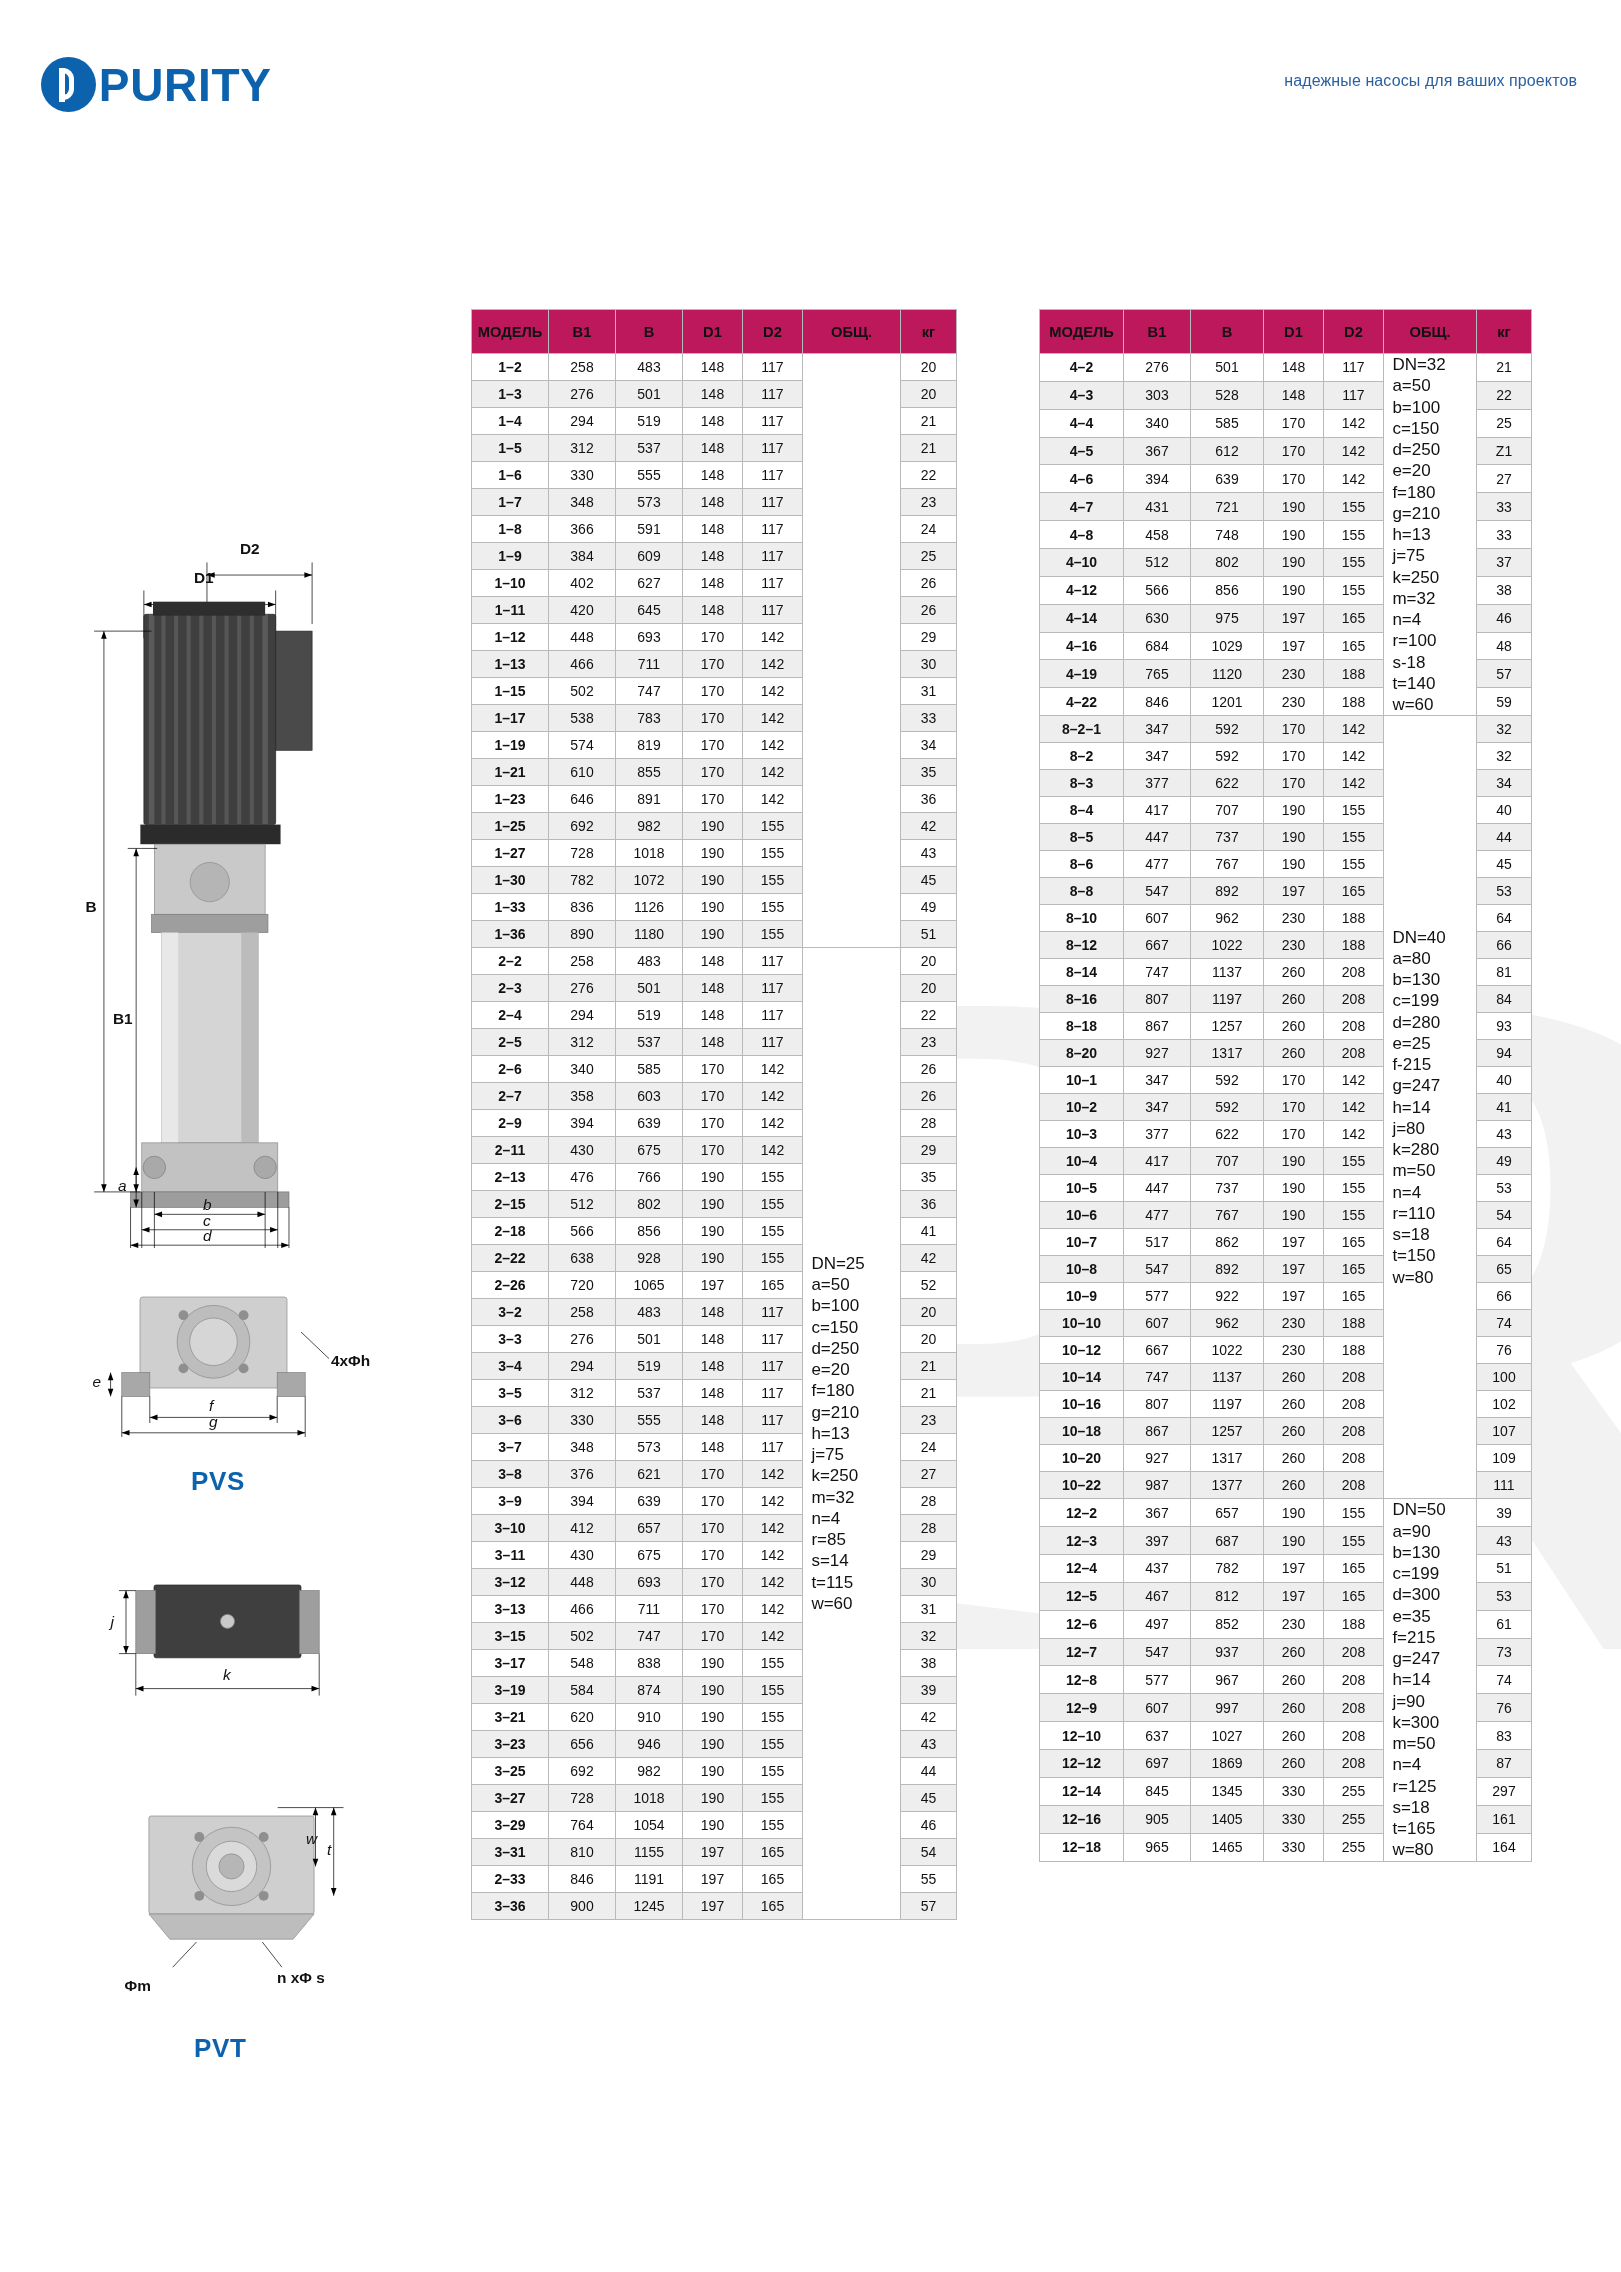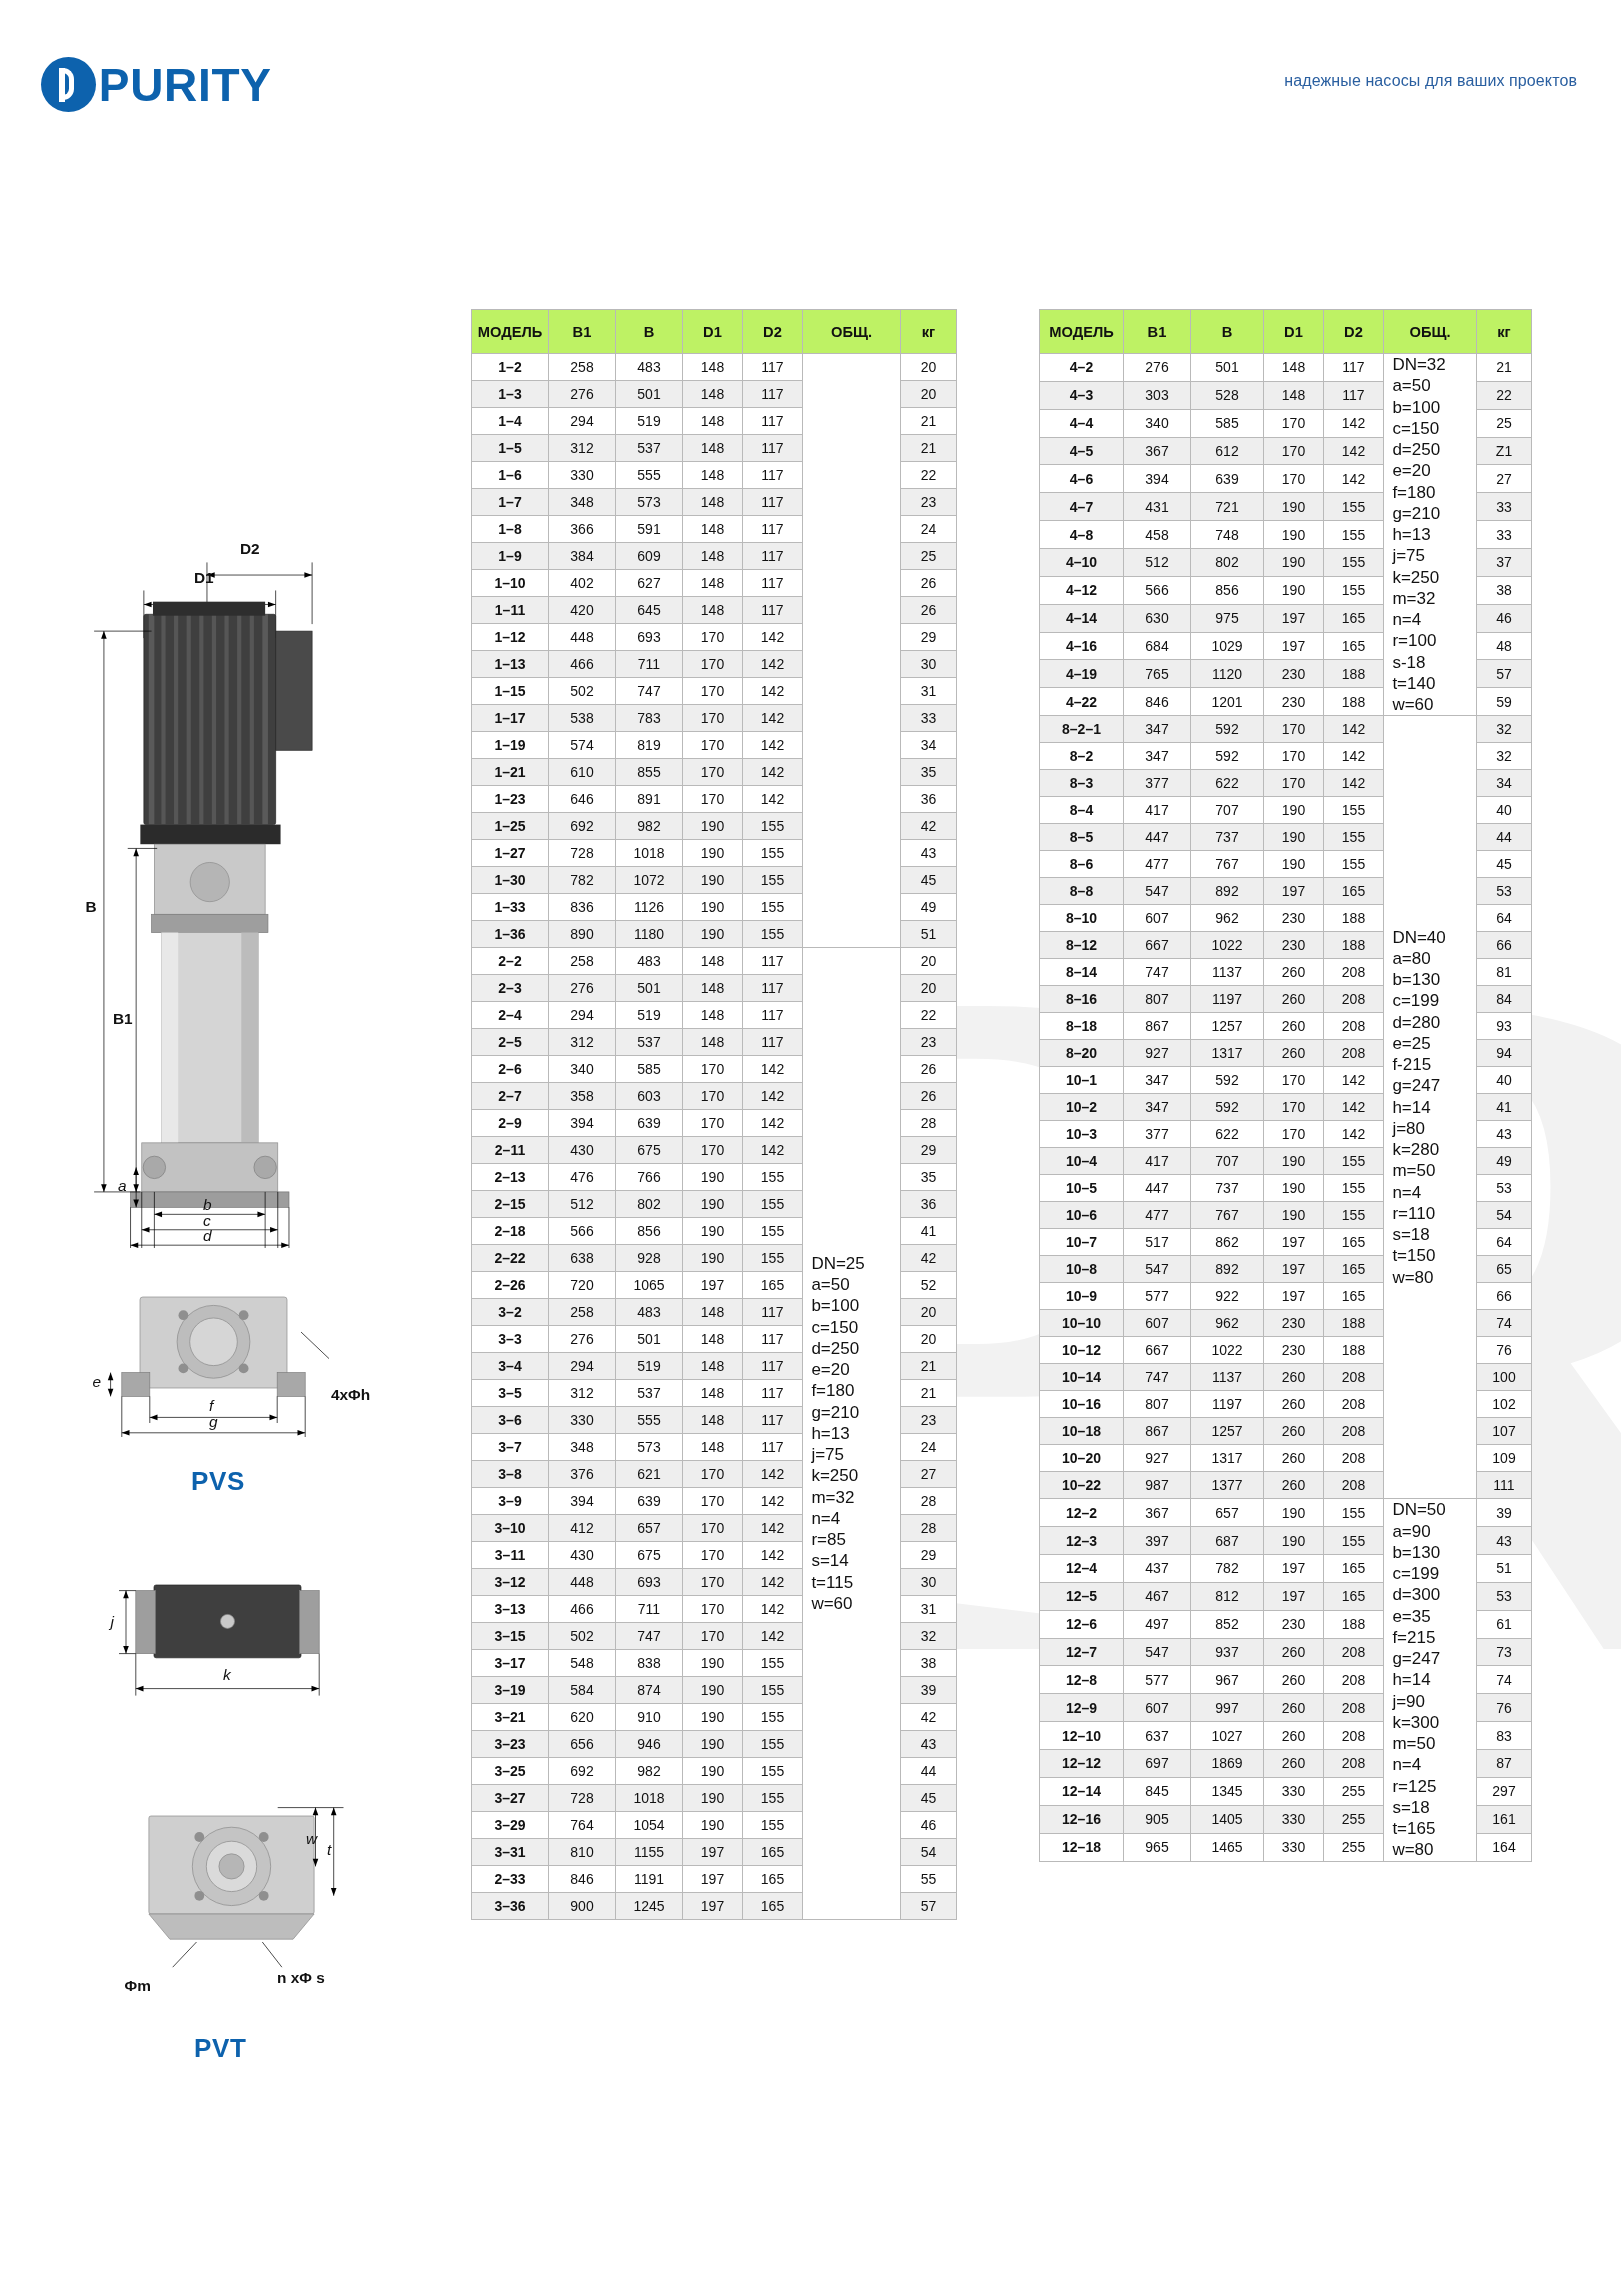--- a/index.html
+++ b/index.html
@@ -42,21 +42,21 @@
   }
   
   .tbl{position:absolute;border-collapse:collapse;font-size:14px;color:#111;}
   .tbl td,.tbl th{
     border:0.7px solid #b9b9b9;padding:0;text-align:center;vertical-align:middle;
     height:26px;font-weight:normal;
   }
   .tbl .hdr td{background:#ffffff;font-weight:bold;font-size:14.7px;height:43px;}
   .tbl tr:nth-child(odd) td{background:#eeeeee;}
   .tbl tr:nth-child(even) td{background:#ffffff;}
-  .tbl tr.hdr td{background:#bef264;}
+  .tbl tr.hdr td{background:#be185d;}
   .tbl td.model{font-weight:bold;text-align:center;}
   .tbl td.spec{
     text-align:left;padding:0 8.4px;font-size:17px;line-height:1.25;background:#ffffff !important;
     vertical-align:middle;white-space:pre-line;
   }
   .tbl td.weight{}
   .tbl tr td.spec{background:#ffffff !important;}
   
   .t-left{left:471px;top:309px;}
   .t-left col.c-model{width:77px;}
@@ -212,21 +212,21 @@
     <polygon points="34,204 45,200 45,208" fill="#000"></polygon>
     <polygon points="296,204 285,200 285,208" fill="#000"></polygon>
 
     <line x1="18" y1="118" x2="18" y2="152" stroke="#000" stroke-width="1"></line>
     <polygon points="18,118 14,129 22,129" fill="#000"></polygon>
     <polygon points="18,152 14,141 22,141" fill="#000"></polygon>
   </svg>
   <div class="dim-label" style="left:-5.6px;top:83px;">e</div>
   <div class="dim-label" style="left:111px;top:107px;">f</div>
   <div class="dim-label" style="left:111px;top:123px;">g</div>
-  <div class="dim-label bold" style="left:233px;top:62px;margin-top:34px;">4xΦh</div>
+  <div class="dim-label bold" style="left:233px;top:62px;">4xΦh</div>
 </div>
 <div class="fig-caption" style="left:191px;top:1466px;">PVS</div>
 
 <div class="fig" style="left:105px;top:1571px;width:280px;height:154px;">
   <svg width="280" height="154" viewBox="0 0 400 220">
     <rect x="70" y="20" width="210" height="104" rx="3" fill="#3f3f3f" stroke="#232323"></rect>
     <rect x="44" y="28" width="28" height="90" fill="#9e9e9e" stroke="#7d7d7d"></rect>
     <rect x="278" y="28" width="28" height="90" fill="#9e9e9e" stroke="#7d7d7d"></rect>
     <circle cx="175" cy="72" r="10" fill="#c9c9c9" stroke="#8a8a8a"></circle>
 

